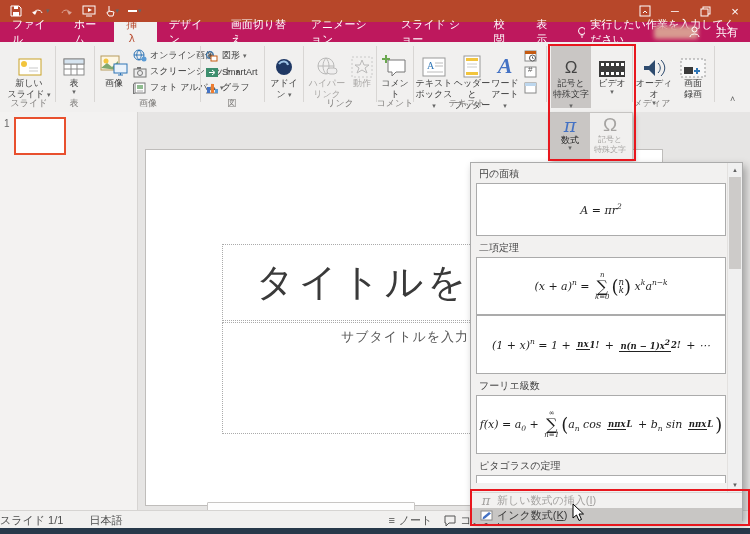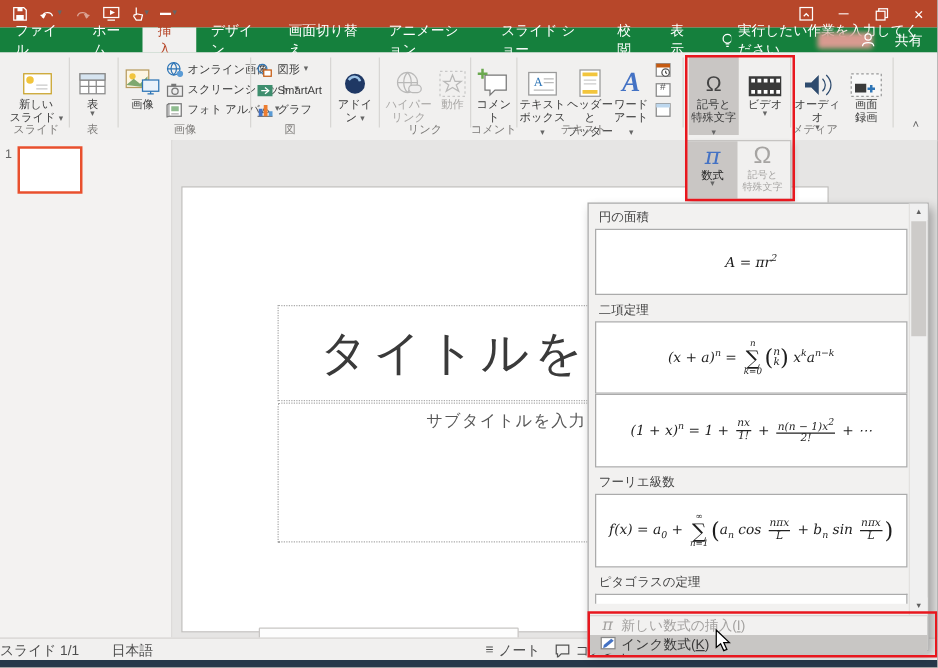--- a/index.html
+++ b/index.html
@@ -8,21 +8,21 @@
        -webkit-font-smoothing:antialiased;}
   .abs{position:absolute;}
   
   #titlebar{position:absolute;left:0;top:0;width:750px;height:22px;background:#B7472A;display:flex;align-items:center;}
   #qat{display:flex;align-items:center;gap:9px;padding-left:10px;height:100%;}
   .qbtn{display:flex;align-items:center;gap:1px;color:#fff;}
   #win-title{position:absolute;left:0;right:0;text-align:center;color:#fff;font-size:11px;pointer-events:none;}
   #winbtns{position:absolute;right:0;top:0;height:22px;display:flex;}
   .wbtn{width:30px;height:22px;display:flex;align-items:center;justify-content:center;color:#fff;font-size:11px;}
   
-  #tabrow{position:absolute;left:0;top:22px;width:750px;height:20px;background:#15803d;display:flex;align-items:stretch;color:#fff;font-size:11px;}
+  #tabrow{position:absolute;left:0;top:22px;width:750px;height:20px;background:#be185d;display:flex;align-items:stretch;color:#fff;font-size:11px;}
   .tab{padding:0 12px;display:flex;align-items:center;}
   .tab.active{background:#F1F0EF;color:#B7472A;}
   #tellme{display:flex;align-items:center;gap:5px;padding:0 10px;color:#fff;}
   #share{position:absolute;right:4px;top:0;height:20px;display:flex;align-items:center;gap:16px;color:#fff;padding:0 8px;}
   #userblob{position:absolute;right:52px;top:4px;width:44px;height:13px;background:#d89a90;filter:blur(2px);border-radius:2px;}
   
   #ribbon{position:absolute;left:0;top:42px;width:750px;height:70px;background:#F1F0EF;border-bottom:1px solid #D2D0CE;}
   .bigbtn{position:absolute;top:2px;height:64px;text-align:center;font-size:9px;line-height:11px;color:#3b3b3b;}
   .bigbtn .ic{height:32px;display:flex;align-items:flex-end;justify-content:center;padding-top:2px;}
   .bigbtn.dis{color:#A9A7A5;}
@@ -52,21 +52,21 @@
   .gsec-h{font-size:10px;color:#444;padding:5px 0 2px 8px;}
   .eqbox{margin-left:5px;width:250px;background:#fff;border:1px solid #ABABAB;display:flex;align-items:center;justify-content:center;box-sizing:border-box;}
   .eq{font-family:"DejaVu Serif","Liberation Serif",serif;font-style:italic;font-size:11px;color:#1d1d1d;white-space:nowrap;}
   .eq sup{font-size:7.5px;}
   .eq sub{font-size:7.5px;}
   .sm{display:inline-flex;flex-direction:column;align-items:center;vertical-align:middle;line-height:1;margin:0 2px;}
   .sl{font-size:7px;}
   .sg{font-size:16px;font-style:normal;line-height:15px;}
   .bp{font-size:18px;font-style:normal;vertical-align:middle;font-weight:300;}
   .bn{display:inline-flex;flex-direction:column;align-items:center;font-size:8.5px;line-height:8px;vertical-align:middle;}
-  .fr{display:inline-flex;flex-direction:column;align-items:center;font-size:8.5px;line-height:9px;vertical-align:middle;margin:0 2px;}
+  .fr{display:inline-flex;flex-direction:row;align-items:center;font-size:8.5px;line-height:9px;vertical-align:middle;margin:0 2px;font-weight:bold;}
   .ft{border-bottom:1px solid #222;padding:0 1px;}
   #gsb{position:absolute;right:0;top:0;width:14px;height:329px;background:#F0F0F0;border-left:1px solid #E3E1DF;}
   .sbtn{position:absolute;left:0;width:14px;height:13px;background:#F0F0F0;color:#606060;font-size:6px;display:flex;align-items:center;justify-content:center;}
   #sthumb{position:absolute;left:1px;top:14px;width:12px;height:92px;background:#CDCBC9;}
   #gmenu{position:absolute;left:0;top:329px;width:271px;height:30px;border-top:1px solid #D8D6D4;}
   .mitem{height:15px;display:flex;align-items:center;font-size:11px;color:#3b3b3b;}
   .mitem .mic{width:22px;text-align:center;margin-left:4px;}
   .mitem.dis{color:#A4A2A0;}
   .mitem.hot{background:#C8C6C4;}
   

